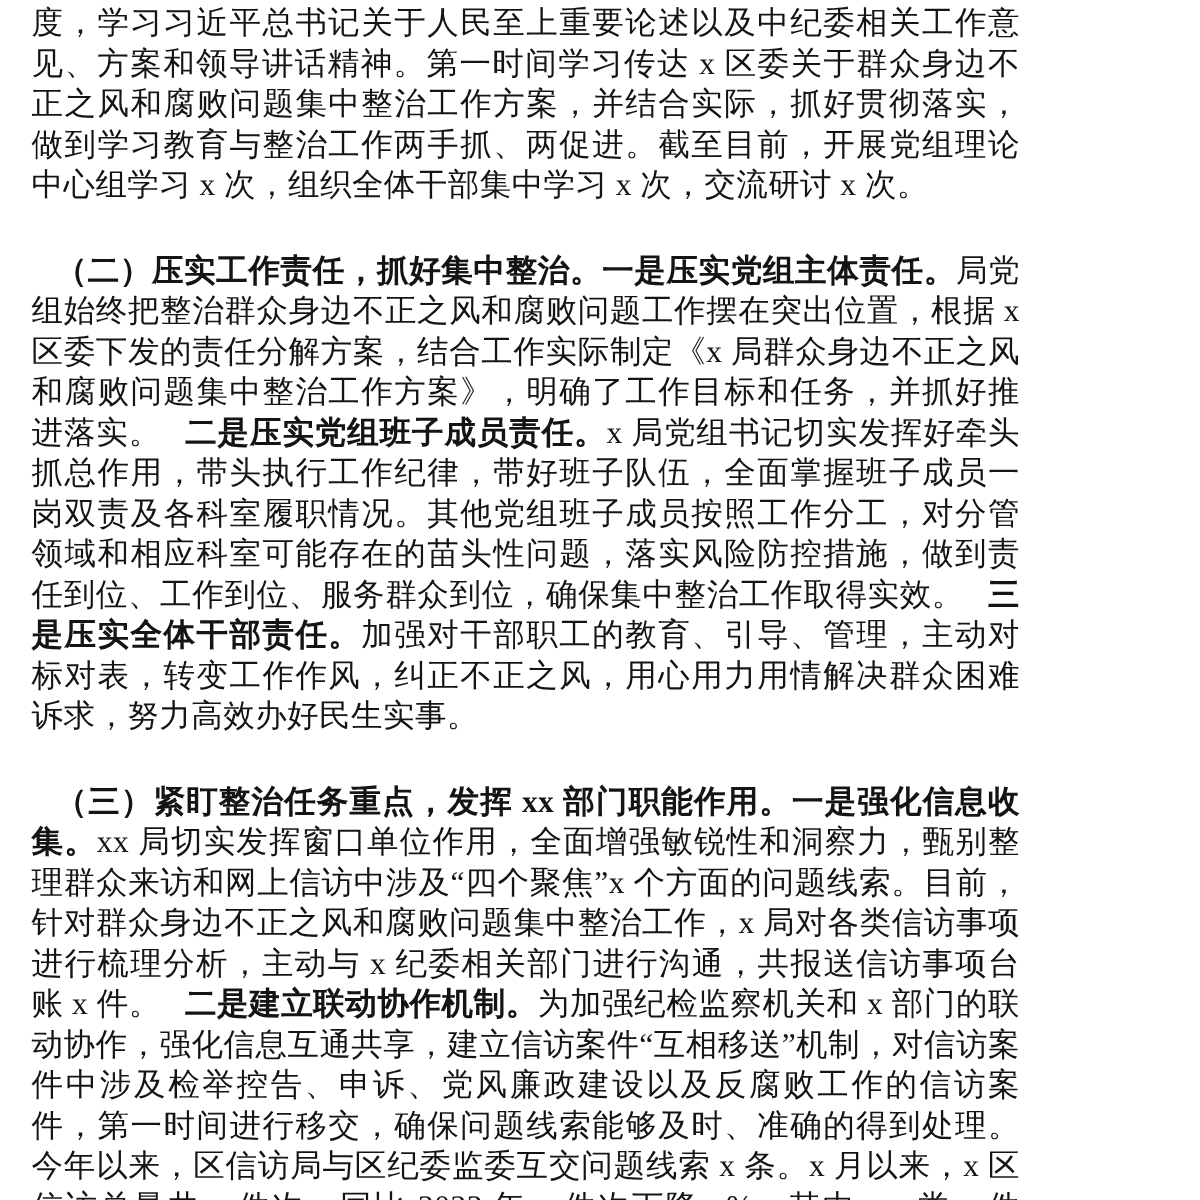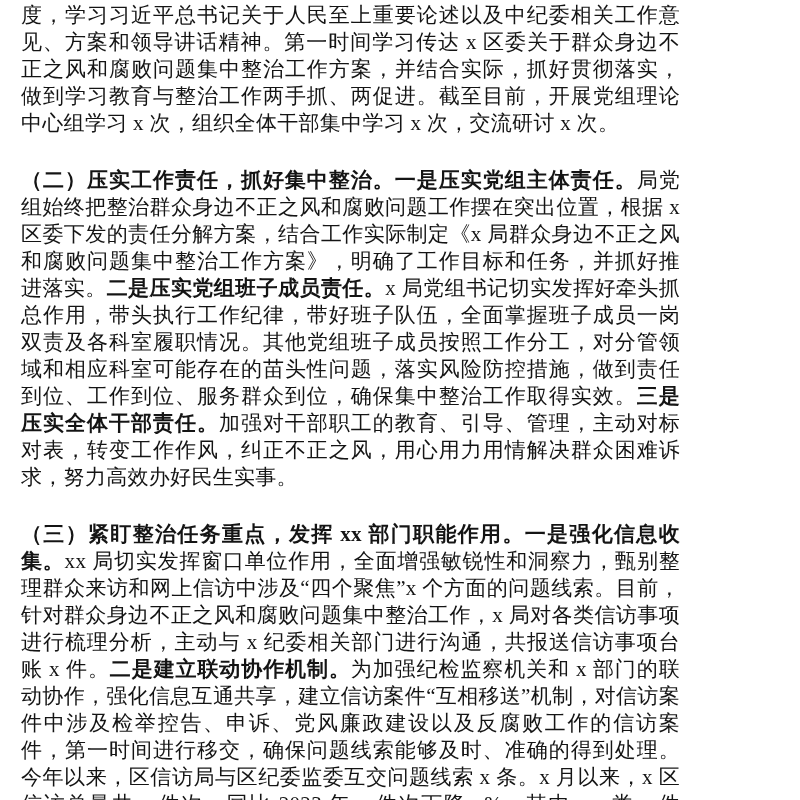--- a/index.html
+++ b/index.html
@@ -28,20 +28,21 @@
     letter-spacing: 0.3px;
   }
   .doc-body p {
     margin: 0 0 30px 0;
   }
   .doc-body p:last-child {
     margin-bottom: 0;
   }
   .bold {
     font-weight: 700;
+    margin-left: 16px;
   }
 </style>
 </head>
 <body>
 
 <div class="doc-page">
   <div class="doc-body">
       <p><span>度，学习习近平总书记关于人民至上重要论述以及中纪委相关工作意见、方案和领导讲话精神。第一时间学习传达 x 区委关于群众身边不正之风和腐败问题集中整治工作方案，并结合实际，抓好贯彻落实，做到学习教育与整治工作两手抓、两促进。截至目前，开展党组理论中心组学习 x 次，组织全体干部集中学习 x 次，交流研讨 x 次。</span></p>
       <p><span class="bold">（二）压实工作责任，抓好集中整治。一是压实党组主体责任。</span><span>局党组始终把整治群众身边不正之风和腐败问题工作摆在突出位置，根据 x 区委下发的责任分解方案，结合工作实际制定《x 局群众身边不正之风和腐败问题集中整治工作方案》，明确了工作目标和任务，并抓好推进落实。</span><span class="bold">二是压实党组班子成员责任。</span><span>x 局党组书记切实发挥好牵头抓总作用，带头执行工作纪律，带好班子队伍，全面掌握班子成员一岗双责及各科室履职情况。其他党组班子成员按照工作分工，对分管领域和相应科室可能存在的苗头性问题，落实风险防控措施，做到责任到位、工作到位、服务群众到位，确保集中整治工作取得实效。</span><span class="bold">三是压实全体干部责任。</span><span>加强对干部职工的教育、引导、管理，主动对标对表，转变工作作风，纠正不正之风，用心用力用情解决群众困难诉求，努力高效办好民生实事。</span></p>
       <p><span class="bold">（三）紧盯整治任务重点，发挥 xx 部门职能作用。一是强化信息收集。</span><span>xx 局切实发挥窗口单位作用，全面增强敏锐性和洞察力，甄别整理群众来访和网上信访中涉及“四个聚焦”x 个方面的问题线索。目前，针对群众身边不正之风和腐败问题集中整治工作，x 局对各类信访事项进行梳理分析，主动与 x 纪委相关部门进行沟通，共报送信访事项台账 x 件。</span><span class="bold">二是建立联动协作机制。</span><span>为加强纪检监察机关和 x 部门的联动协作，强化信息互通共享，建立信访案件“互相移送”机制，对信访案件中涉及检举控告、申诉、党风廉政建设以及反腐败工作的信访案件，第一时间进行移交，确保问题线索能够及时、准确的得到处理。今年以来，区信访局与区纪委监委互交问题线索 x 条。x 月以来，x 区信访总量共 x 件次，同比 2023 年 x 件次下降 x%，其中：x 类 x 件次，占 x%。可以看出当前我区突出信访风险隐患仍然为 xx 等方面。</span></p>

